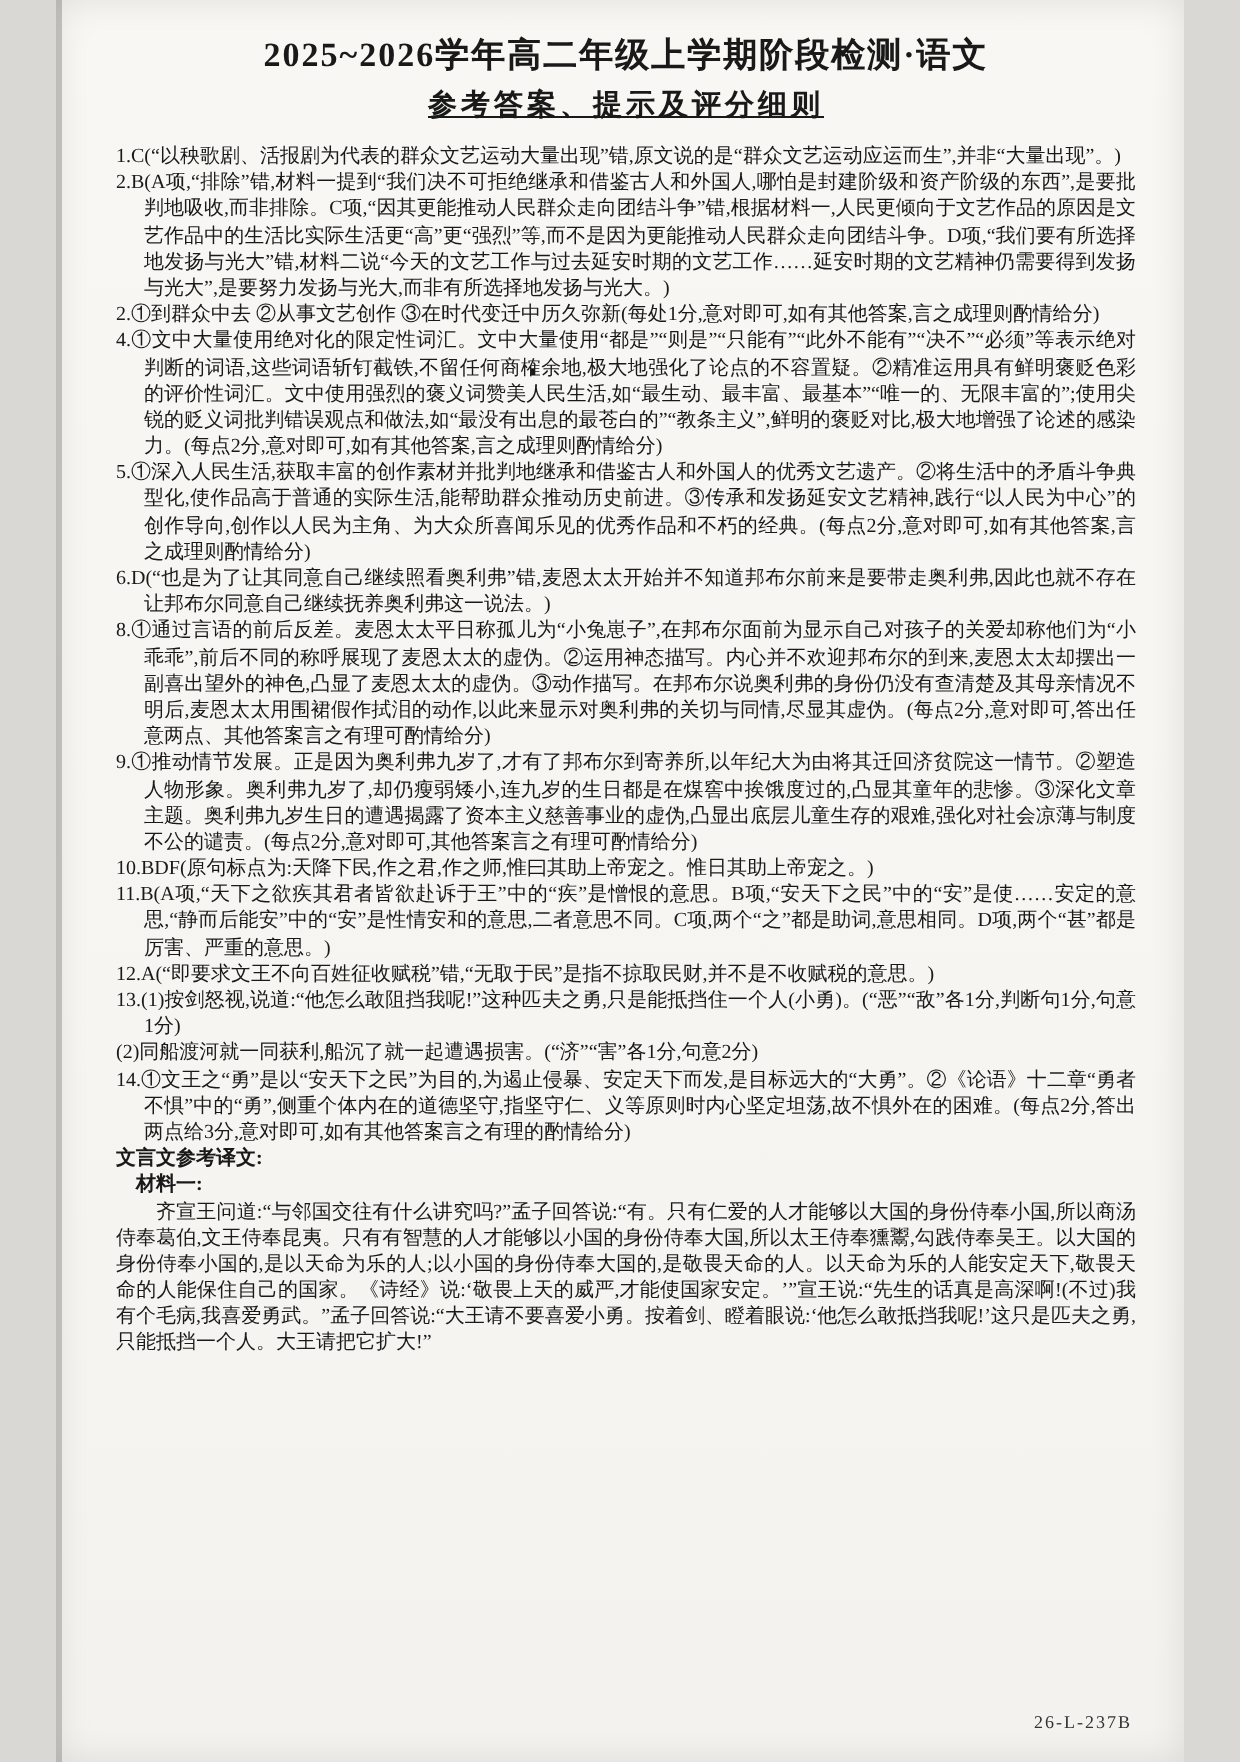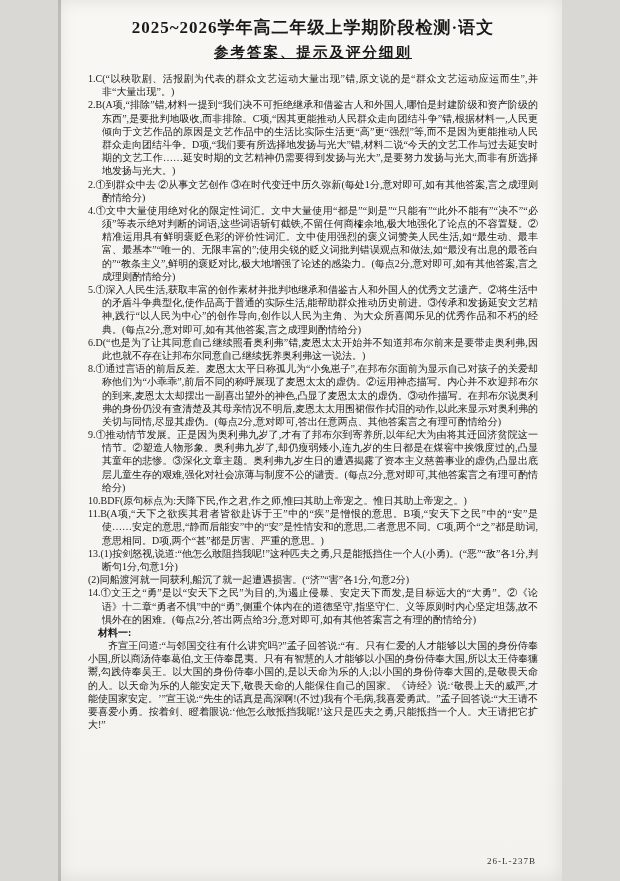--- a/index.html
+++ b/index.html
@@ -1,18 +1,18 @@
 <!DOCTYPE html>
 <html><head>
 <meta charset="utf-8">
 <style>
   html,body{margin:0;padding:0;background:#d9d8d4;}
   .sheet{
     position:relative;
-    width:504px;height:881px;
+    width:564px;height:881px;
     margin:0 auto;
     background:linear-gradient(180deg,#f8f7f3 0%,#f6f5f1 60%,#f3f2ee 100%);
     box-shadow:inset 0 0 18px rgba(0,0,0,.10), inset 3px 0 0 #c7c6c2;
     box-sizing:border-box;
     padding:14px 24px 16px 30px;
     font-family:"Liberation Serif","DejaVu Serif",serif;
     color:#191919;
     overflow:hidden;
   }
   .t1{
@@ -54,24 +54,26 @@
     <p class="item">1.C(“以秧歌剧、活报剧为代表的群众文艺运动大量出现”错,原文说的是“群众文艺运动应运而生”,并非“大量出现”。)</p>
     <p class="item">2.B(A项,“排除”错,材料一提到“我们决不可拒绝继承和借鉴古人和外国人,哪怕是封建阶级和资产阶级的东西”,是要批判地吸收,而非排除。C项,“因其更能推动人民群众走向团结斗争”错,根据材料一,人民更倾向于文艺作品的原因是文艺作品中的生活比实际生活更“高”更“强烈”等,而不是因为更能推动人民群众走向团结斗争。D项,“我们要有所选择地发扬与光大”错,材料二说“今天的文艺工作与过去延安时期的文艺工作……延安时期的文艺精神仍需要得到发扬与光大”,是要努力发扬与光大,而非有所选择地发扬与光大。)</p>
     <p class="item">2.①到群众中去 ②从事文艺创作 ③在时代变迁中历久弥新(每处1分,意对即可,如有其他答案,言之成理则酌情给分)</p>
     <p class="item">4.①文中大量使用绝对化的限定性词汇。文中大量使用“都是”“则是”“只能有”“此外不能有”“决不”“必须”等表示绝对判断的词语,这些词语斩钉截铁,不留任何商榷余地,极大地强化了论点的不容置疑。②精准运用具有鲜明褒贬色彩的评价性词汇。文中使用强烈的褒义词赞美人民生活,如“最生动、最丰富、最基本”“唯一的、无限丰富的”;使用尖锐的贬义词批判错误观点和做法,如“最没有出息的最苍白的”“教条主义”,鲜明的褒贬对比,极大地增强了论述的感染力。(每点2分,意对即可,如有其他答案,言之成理则酌情给分)</p>
     <p class="item">5.①深入人民生活,获取丰富的创作素材并批判地继承和借鉴古人和外国人的优秀文艺遗产。②将生活中的矛盾斗争典型化,使作品高于普通的实际生活,能帮助群众推动历史前进。③传承和发扬延安文艺精神,践行“以人民为中心”的创作导向,创作以人民为主角、为大众所喜闻乐见的优秀作品和不朽的经典。(每点2分,意对即可,如有其他答案,言之成理则酌情给分)</p>
     <p class="item">6.D(“也是为了让其同意自己继续照看奥利弗”错,麦恩太太开始并不知道邦布尔前来是要带走奥利弗,因此也就不存在让邦布尔同意自己继续抚养奥利弗这一说法。)</p>
     <p class="item">8.①通过言语的前后反差。麦恩太太平日称孤儿为“小兔崽子”,在邦布尔面前为显示自己对孩子的关爱却称他们为“小乖乖”,前后不同的称呼展现了麦恩太太的虚伪。②运用神态描写。内心并不欢迎邦布尔的到来,麦恩太太却摆出一副喜出望外的神色,凸显了麦恩太太的虚伪。③动作描写。在邦布尔说奥利弗的身份仍没有查清楚及其母亲情况不明后,麦恩太太用围裙假作拭泪的动作,以此来显示对奥利弗的关切与同情,尽显其虚伪。(每点2分,意对即可,答出任意两点、其他答案言之有理可酌情给分)</p>
     <p class="item">9.①推动情节发展。正是因为奥利弗九岁了,才有了邦布尔到寄养所,以年纪大为由将其迁回济贫院这一情节。②塑造人物形象。奥利弗九岁了,却仍瘦弱矮小,连九岁的生日都是在煤窖中挨饿度过的,凸显其童年的悲惨。③深化文章主题。奥利弗九岁生日的遭遇揭露了资本主义慈善事业的虚伪,凸显出底层儿童生存的艰难,强化对社会凉薄与制度不公的谴责。(每点2分,意对即可,其他答案言之有理可酌情给分)</p>
     <p class="item">10.BDF(原句标点为:天降下民,作之君,作之师,惟曰其助上帝宠之。惟日其助上帝宠之。)</p>
     <p class="item">11.B(A项,“天下之欲疾其君者皆欲赴诉于王”中的“疾”是憎恨的意思。B项,“安天下之民”中的“安”是使……安定的意思,“静而后能安”中的“安”是性情安和的意思,二者意思不同。C项,两个“之”都是助词,意思相同。D项,两个“甚”都是厉害、严重的意思。)</p>
+    <p class="item">12.A(“即要求文王不向百姓征收赋税”错,“无取于民”是指不掠取民财,并不是不收赋税的意思。)</p>
     <p class="item">13.(1)按剑怒视,说道:“他怎么敢阻挡我呢!”这种匹夫之勇,只是能抵挡住一个人(小勇)。(“恶”“敌”各1分,判断句1分,句意1分)</p>
     <p class="sub">(2)同船渡河就一同获利,船沉了就一起遭遇损害。(“济”“害”各1分,句意2分)</p>
     <p class="item">14.①文王之“勇”是以“安天下之民”为目的,为遏止侵暴、安定天下而发,是目标远大的“大勇”。②《论语》十二章“勇者不惧”中的“勇”,侧重个体内在的道德坚守,指坚守仁、义等原则时内心坚定坦荡,故不惧外在的困难。(每点2分,答出两点给3分,意对即可,如有其他答案言之有理的酌情给分)</p>
 
+    <p class="heading">文言文参考译文:</p>
     <p class="material">材料一:</p>
     <p class="trans">齐宣王问道:“与邻国交往有什么讲究吗?”孟子回答说:“有。只有仁爱的人才能够以大国的身份侍奉小国,所以商汤侍奉葛伯,文王侍奉昆夷。只有有智慧的人才能够以小国的身份侍奉大国,所以太王侍奉獯鬻,勾践侍奉吴王。以大国的身份侍奉小国的,是以天命为乐的人;以小国的身份侍奉大国的,是敬畏天命的人。以天命为乐的人能安定天下,敬畏天命的人能保住自己的国家。《诗经》说:‘敬畏上天的威严,才能使国家安定。’”宣王说:“先生的话真是高深啊!(不过)我有个毛病,我喜爱勇武。”孟子回答说:“大王请不要喜爱小勇。按着剑、瞪着眼说:‘他怎么敢抵挡我呢!’这只是匹夫之勇,只能抵挡一个人。大王请把它扩大!”</p>
   </div>
 
   <div class="footer">
     <span class="f-code">26-L-237B</span>
   </div>
 </div>
 
 </body></html>

